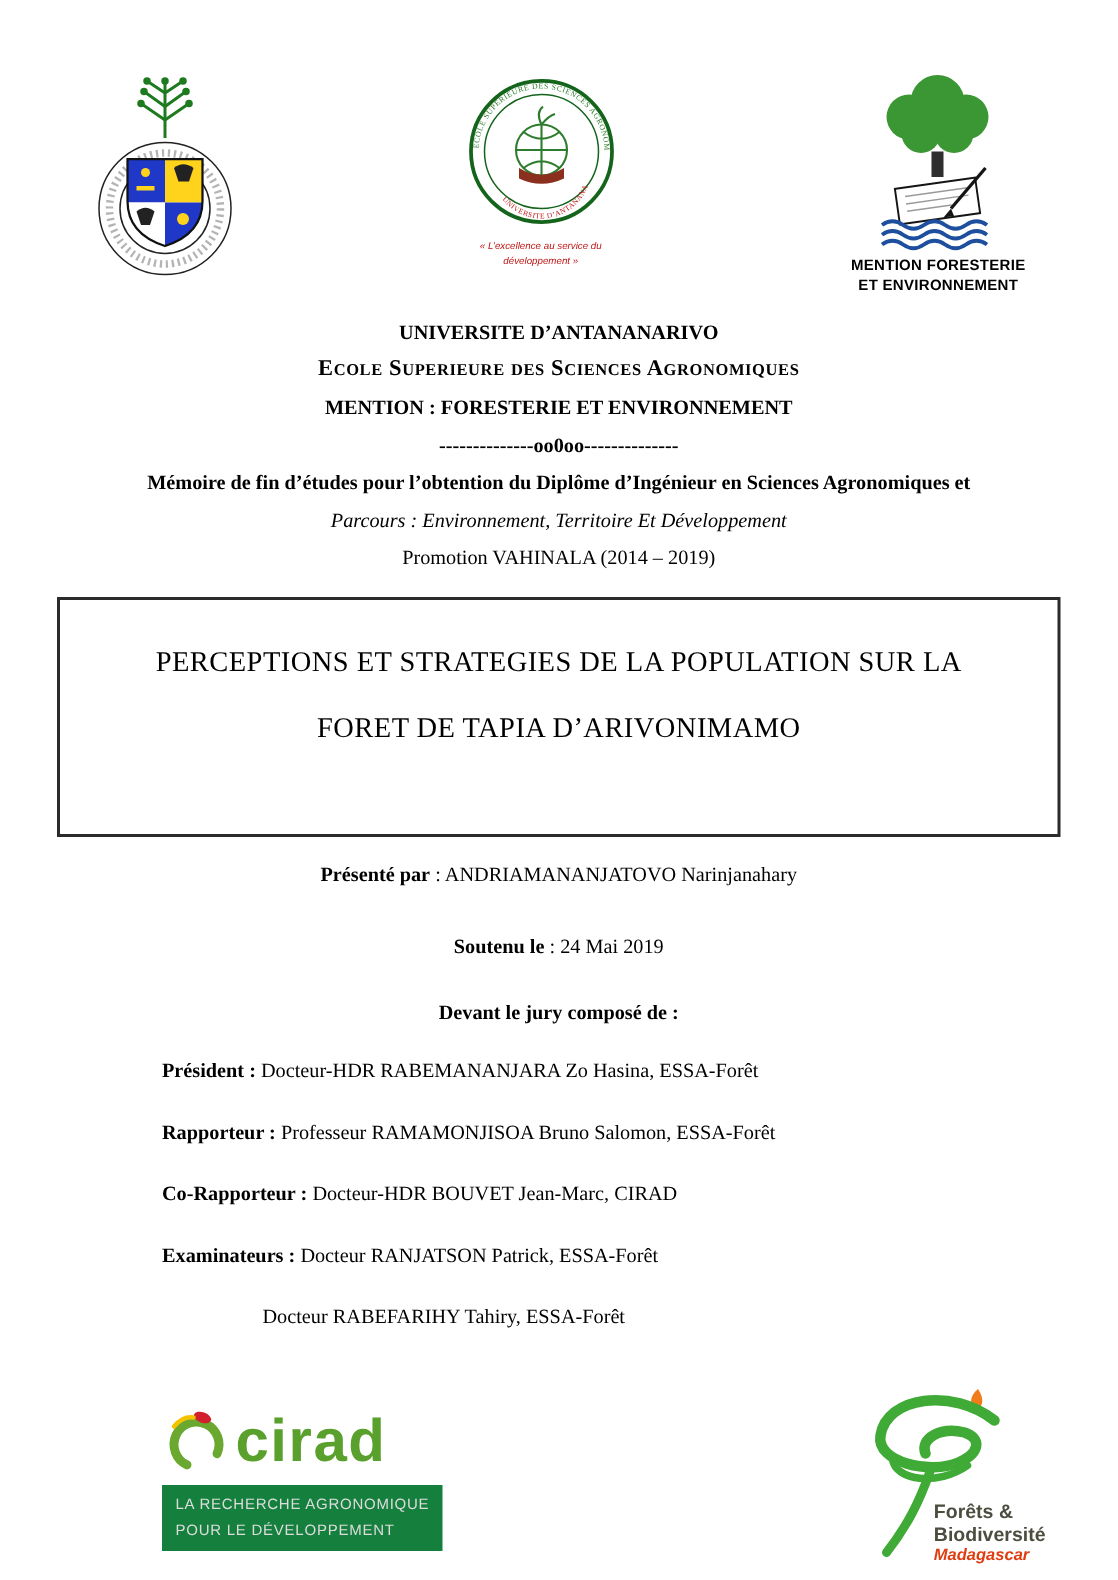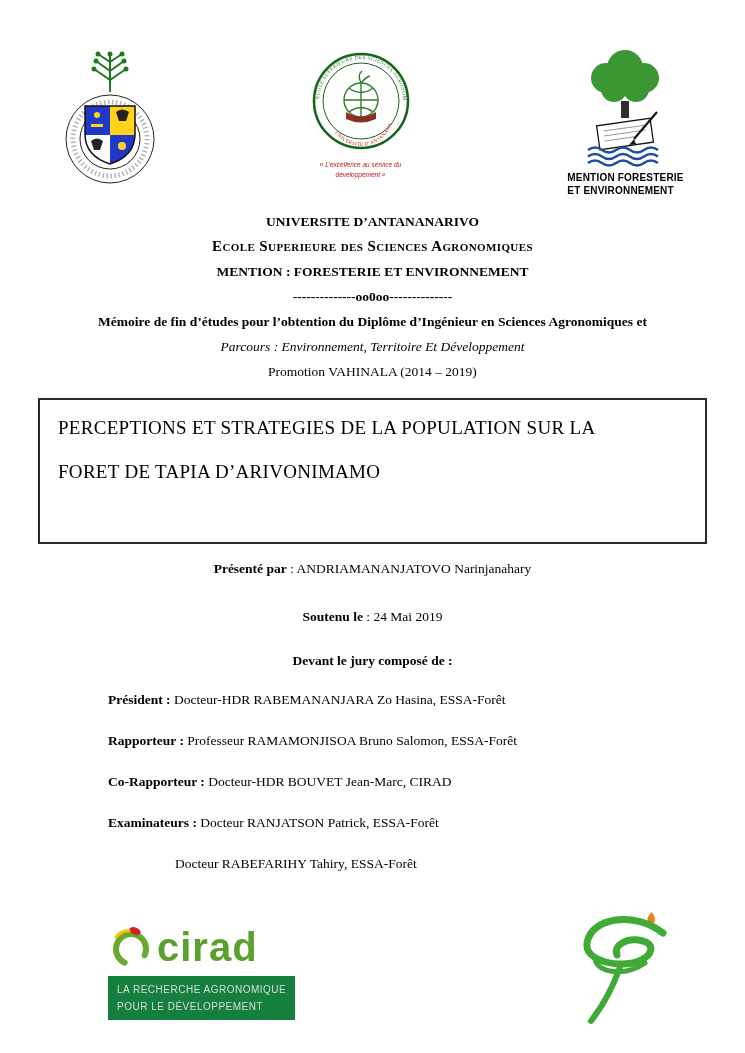--- a/index.html
+++ b/index.html
@@ -4,31 +4,31 @@
 <style>
   * { margin:0; padding:0; box-sizing:border-box; }
   html,body { background:#ffffff; }
   body { font-family:"Liberation Serif", serif; color:#000; }
   .page { width:745px; height:1053px; background:#fff; overflow:hidden; position:relative; margin:0 auto; }
 
   
   .logos-row { display:flex; justify-content:space-between; align-items:flex-start; padding:46px 52px 0 58px; }
   .logo-col { display:flex; flex-direction:column; align-items:center; }
   .essa-quote { width:118px; font-family:"Liberation Sans", sans-serif; font-size:6.5px; font-style:italic; color:#c01515; text-align:center; margin-top:2px; line-height:1.5; }
-  .mention-caption { margin-top:3px; text-align:left; font-family:"Liberation Sans", sans-serif; font-weight:bold; font-size:10px; letter-spacing:0.2px; line-height:1.3; }
+  .mention-caption { margin-top:3px; text-align:center; font-family:"Liberation Sans", sans-serif; font-weight:bold; font-size:10px; letter-spacing:0.2px; line-height:1.3; }
 
   
   .header-block { text-align:center; margin-top:12px; font-size:13.5px; font-weight:bold; }
   .header-block p { line-height:25px; }
   .school { font-size:15px; font-variant:small-caps; letter-spacing:0.4px; }
   .parcours { font-weight:normal; font-style:italic; }
   .promotion { font-weight:normal; }
 
   
-  .title-box { margin:14px 38px 0 38px; border:2px solid #2b2b2b; padding:6px 18px 48px 18px; font-size:19px; line-height:44px; letter-spacing:0.3px; }
+  .title-box { margin:14px 38px 0 38px; border:2px solid #2b2b2b; padding:20px 18px 48px 18px; text-align:center; font-size:19px; line-height:44px; letter-spacing:0.3px; }
 
   .presented { text-align:center; margin-top:16px; font-size:13.5px; line-height:18px; }
   .soutenu   { text-align:center; margin-top:30px; font-size:13.5px; line-height:18px; }
   .jury-heading { text-align:center; margin-top:26px; font-size:13.5px; font-weight:bold; line-height:18px; }
 
   .jury { margin:6px 0 0 108px; font-size:13.5px; }
   .jury p { line-height:23px;margin-top:18px; }
   .jury .indent { padding-left:67px; }
 
   
@@ -182,16 +182,21 @@
 
     <div class="forets-block">
       <svg width="142" height="125" viewBox="0 0 142 125">
         <path d="M97 3 C101 9 101 14 96 17 C91 14 91 8 97 3 z" fill="#ef7d1a"></path>
         <g stroke="#3faa35" fill="none" stroke-linecap="round">
           <path d="M108 24 C 80 2 36 8 32 34 C 29 52 65 60 84 52 C 98 46 100 36 88 32 C 72 28 58 36 62 46" stroke-width="7"></path>
           <path d="M90 54 C 70 68 42 64 40 50" stroke-width="5"></path>
           <path d="M65 58 C 58 78 50 94 36 112" stroke-width="6"></path>
         </g>
       </svg>
+      <div class="forets-text">
+        <div class="forets-l1">Forêts &amp;</div>
+        <div class="forets-l1">Biodiversité</div>
+        <div class="forets-l3">Madagascar</div>
+      </div>
     </div>
   </div>
 
 </div>
 
 </body></html>

